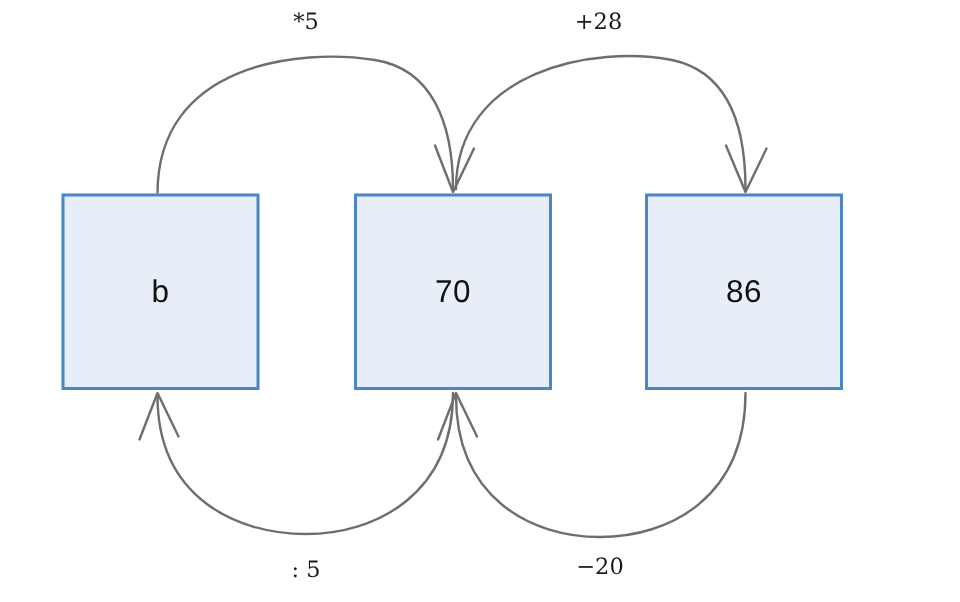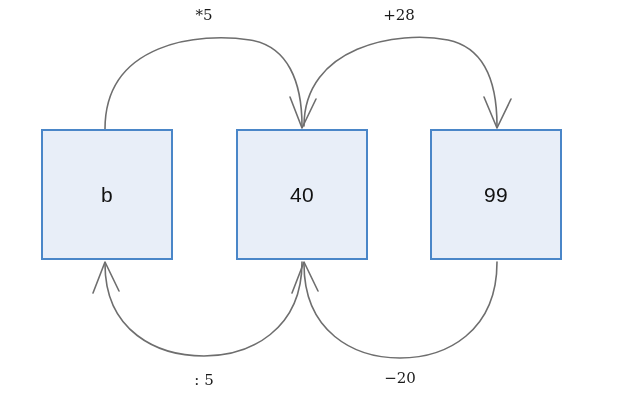--- a/index.html
+++ b/index.html
@@ -70,25 +70,25 @@
 
     <path d="M 497 262 C 497 332, 446 358, 400 358 C 354 358, 304 332, 304 264" fill="none" stroke="#6e6e6e" stroke-width="1.6" stroke-linecap="round"></path>
     <path d="M 292 293 L 304 262 L 318 291" fill="none" stroke="#6e6e6e" stroke-width="1.6" stroke-linecap="round" stroke-linejoin="round"></path>
   </svg>
 
   <div class="node" style="left:41px; top:129px; width:132px; height:131px;">
     <span class="node-label">b</span>
   </div>
 
   <div class="node" style="left:236px; top:129px; width:132px; height:131px;">
-    <span class="node-label">40</span>
+    <span class="node-label">70</span>
   </div>
 
   <div class="node" style="left:430px; top:129px; width:132px; height:131px;">
-    <span class="node-label">99</span>
+    <span class="node-label">86</span>
   </div>
 
   <div class="edge-label" style="left:204px; top:15px;">*5</div>
 
   <div class="edge-label" style="left:399px; top:15px;">+28</div>
 
   <div class="edge-label" style="left:204px; top:380px;">: 5</div>
 
   <div class="edge-label" style="left:400px; top:378px;">−20</div>
 

